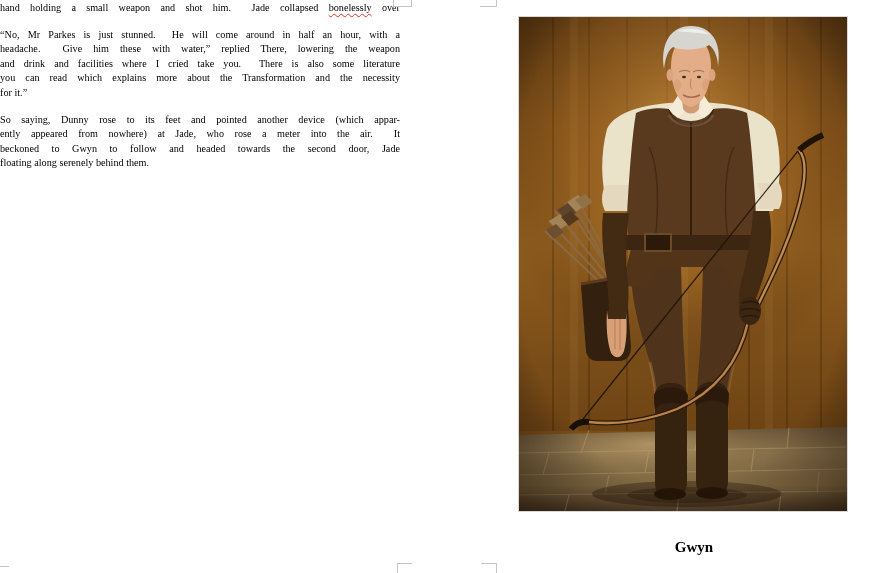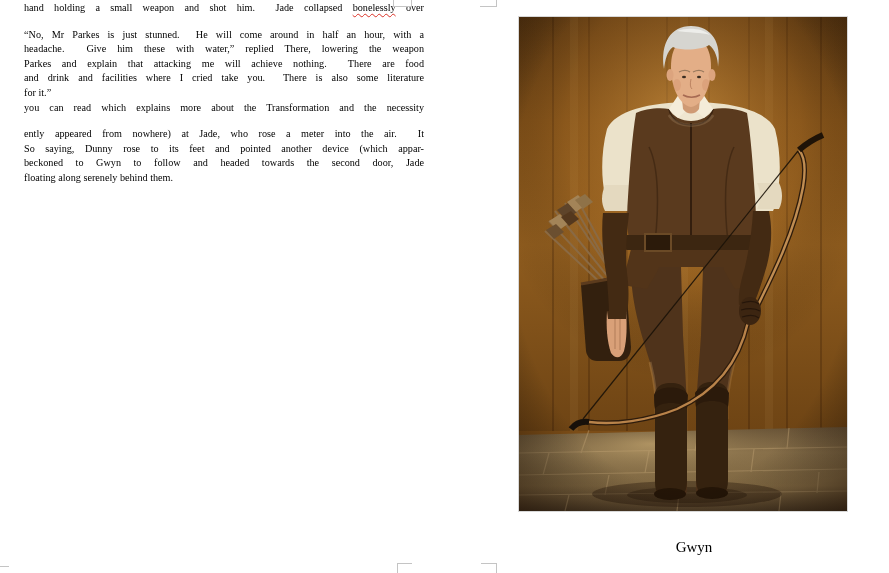--- a/index.html
+++ b/index.html
@@ -2,55 +2,54 @@
 <html><head>
 <meta charset="utf-8">
 <style>
   :root { --mark:#c4c4c4; }
   html,body { margin:0; padding:0; }
   body {
     width:889px; height:573px; position:relative; overflow:hidden;
     background:#ffffff; font-family:"Liberation Serif", serif; color:#000;
   }
   
-  .text-column { position:absolute; left:0; top:1px; width:400px; font-size:10.2px; line-height:14.6px;padding-left:24px; }
+  .text-column { position:absolute; left:0; top:1px; width:400px; font-size:10.2px; line-height:14.6px; }
   .para { margin:0 0 12px 0; }
   .line { white-space:pre-wrap; text-align:left; }
   .line.jst { text-align:justify; text-align-last:justify; }
   .misspelled { text-decoration-line:underline; text-decoration-style:wavy; text-decoration-thickness:1px; text-underline-offset:2px; }
   
   .cropmark { position:absolute; box-sizing:border-box; }
   .mA { left:393px; top:0; width:19px; height:7px; border-left:1px solid var(--mark); border-right:1px solid var(--mark); border-bottom:1px solid var(--mark); }
   .mB { left:480px; top:0; width:17px; height:7px; border-right:1px solid var(--mark); border-bottom:1px solid var(--mark); }
   .mC { left:397px; top:563px; width:15px; height:10px; border-top:1px solid var(--mark); border-left:1px solid var(--mark); }
   .mD { left:481px; top:563px; width:16px; height:10px; border-top:1px solid var(--mark); border-right:1px solid var(--mark); }
   .mE { left:0; top:566px; width:9px; height:7px; border-top:1px solid var(--mark); }
   
   .figure-box { position:absolute; left:518px; top:16px; width:330px; height:496px; border:1px solid #d8d8d8; box-sizing:border-box; background:#7c4d17; }
   .figure-box svg { display:block; }
-  .caption { position:absolute; left:518px; top:539px; width:352px; text-align:center; font-weight:normal; font-size:15px; }
+  .caption { position:absolute; left:518px; top:539px; width:352px; text-align:center; font-weight:bold; font-size:15px; }
 </style>
 </head>
 <body>
 
 <div class="text-column">
     <div class="para">
       <div class="line jst">hand holding a small weapon and shot him.  Jade collapsed <span class="misspelled" style="text-decoration-color: rgb(217, 48, 37);">bonelessly</span> over</div>
     </div>
     <div class="para">
       <div class="line jst">“No, Mr Parkes is just stunned.  He will come around in half an hour, with a</div>
       <div class="line jst">headache.  Give him these with water,” replied There, lowering the weapon</div>
-      <div class="line jst">Parkes and explain that attacking me will achieve nothing.  There are food</div>
       <div class="line jst">and drink and facilities where I cried take you.  There is also some literature</div>
+      <div class="line jst">you can read which explains more about the Transformation and the necessity</div>
       <div class="line">for it.”</div>
-      <div class="line jst">you can read which explains more about the Transformation and the necessity</div>
     </div>
     <div class="para">
+      <div class="line jst">So saying, Dunny rose to its feet and pointed another device (which appar-</div>
       <div class="line jst">ently appeared from nowhere) at Jade, who rose a meter into the air.  It</div>
-      <div class="line jst">So saying, Dunny rose to its feet and pointed another device (which appar-</div>
       <div class="line jst">beckoned to Gwyn to follow and headed towards the second door, Jade</div>
       <div class="line">floating along serenely behind them.</div>
     </div>
   </div>
 
 <div class="cropmark mA"></div>
 <div class="cropmark mB"></div>
 <div class="cropmark mC"></div>
 <div class="cropmark mD"></div>
 <div class="cropmark mE"></div>

